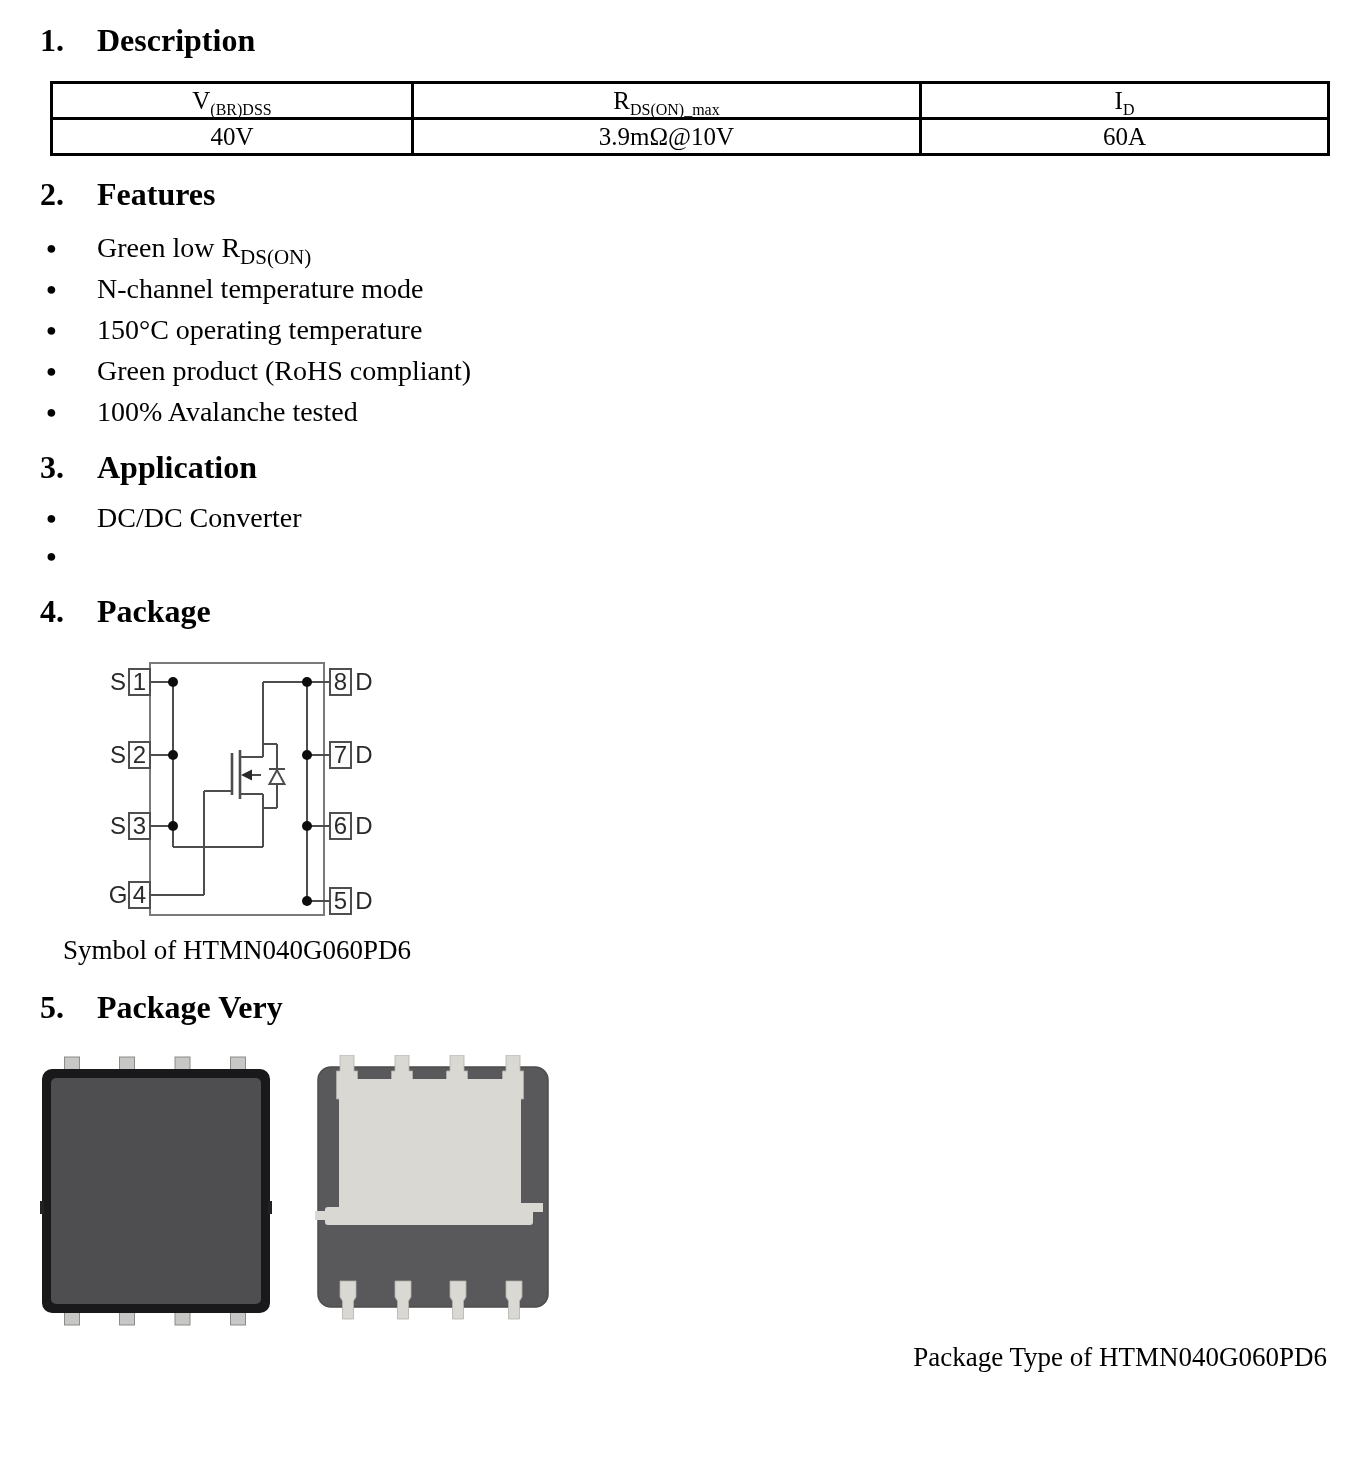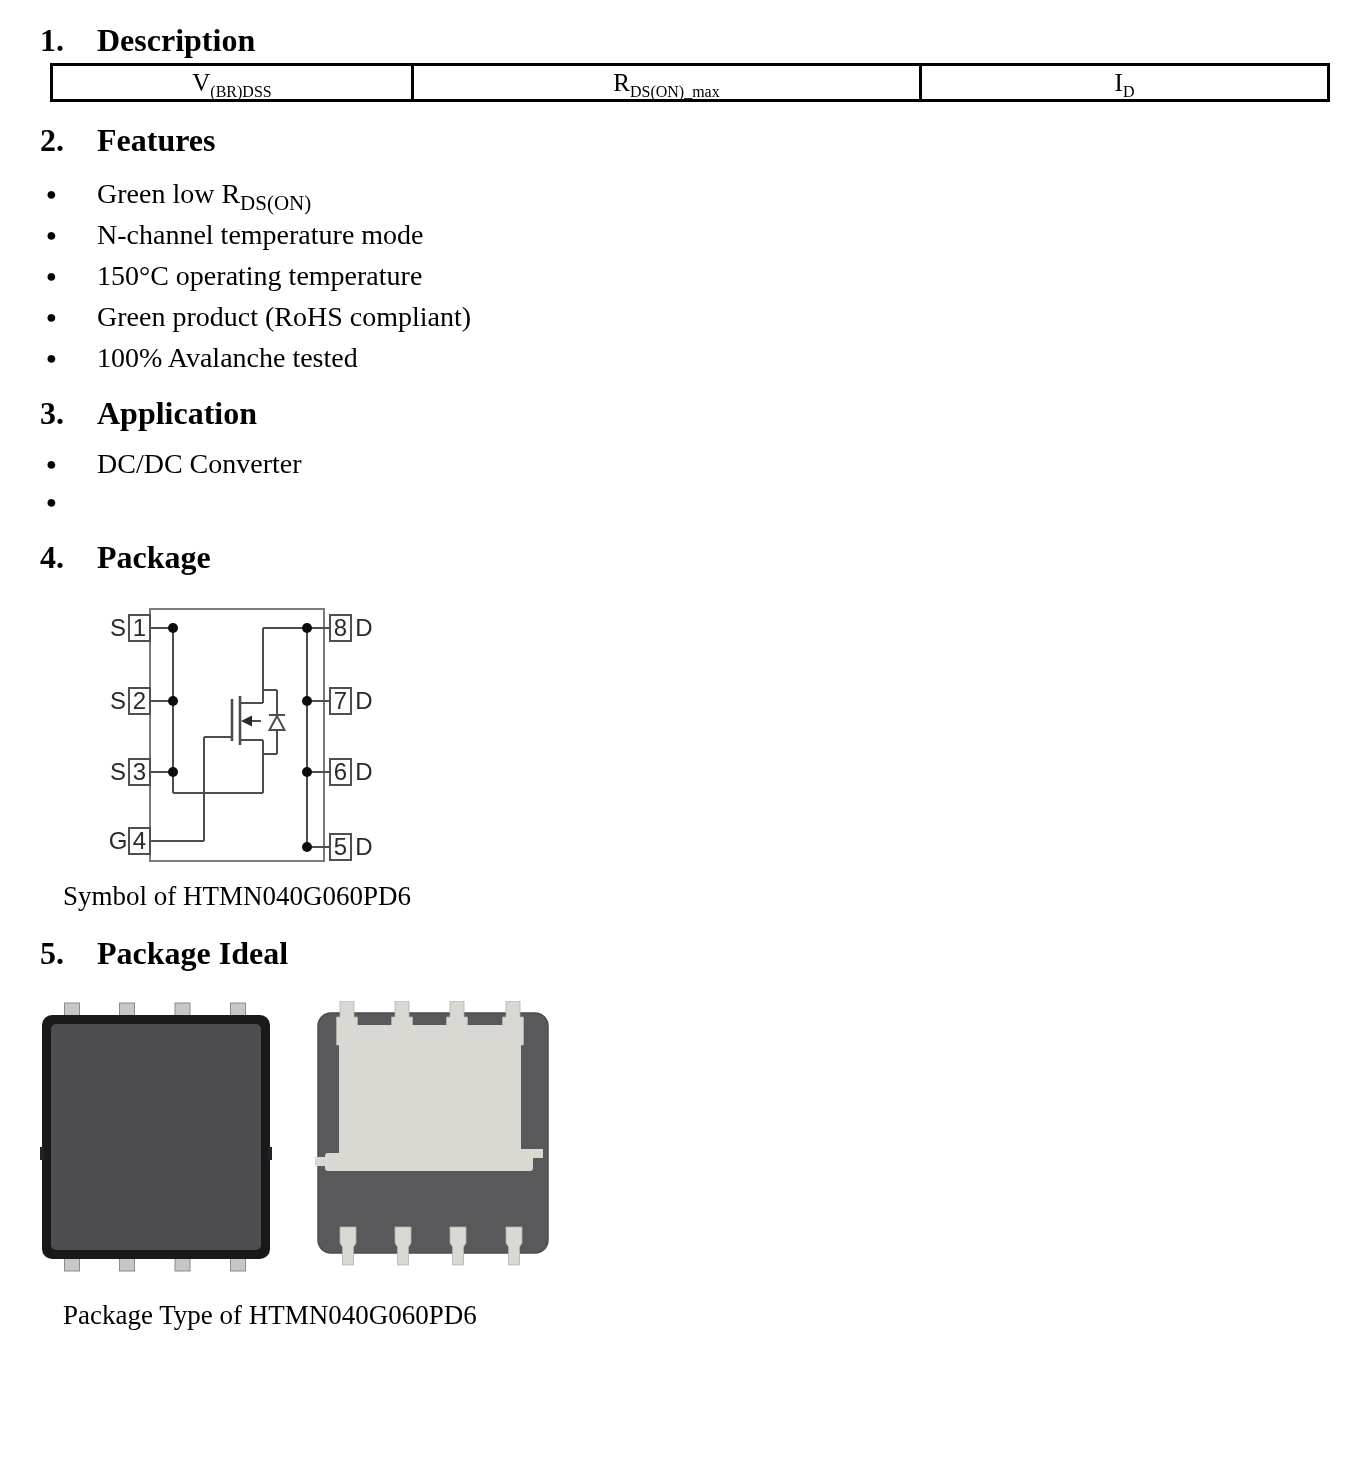--- a/index.html
+++ b/index.html
@@ -25,21 +25,21 @@
   #sec-features    { margin-top: 18px; }
   #sec-application { margin-top: 15px; }
   #sec-symbol      { margin-top: 16px; }
   #sec-package     { margin-top: 20px; }
 
   
   .desc-table {
     border-collapse: collapse;
     table-layout: fixed;
     width: 1277px;
-    margin: 3px 0 0 10px;
+    margin: 21px 0 0 10px;
   }
   .desc-table td {
     border: 3px solid #000;
     text-align: center;
     vertical-align: middle;
     font-size: 25px;
     height: 36px;
     padding: 0;
   }
   .desc-table col.c1 { width: 361px; }
@@ -71,21 +71,21 @@
   .pintext {
     font-family: "Liberation Sans", sans-serif;
     font-size: 24px; fill: #2a2a2a;
     text-anchor: middle;
   }
   .dot { fill: #0d0d0d; }
 
   
   .caption { font-size: 27px; line-height: 34px; margin: 0 0 0 23px; }
   #symbol-caption { }
-  #package-caption { margin-top: 25px; }
+  #package-caption { margin-top: 13px; text-align: right; }
 
   
   .pkg-row { display: flex; gap: 43px; margin-top: 28px; }
   .pkg-svg { display: block; }
 </style>
 </head>
 <body>
 
 <div class="content">
 
@@ -105,20 +105,25 @@
         <td>
           <span>V</span><sub class="tsub">(BR)DSS</sub>
         </td>
         <td>
           <span>R</span><sub class="tsub">DS(ON)_max</sub>
         </td>
         <td>
           <span>I</span><sub class="tsub">D</sub>
         </td>
       </tr>
+      <tr>
+        <td>40V</td>
+        <td>3.9mΩ@10V</td>
+        <td>60A</td>
+      </tr>
     </tbody>
   </table>
 
   <div class="sec-heading" id="sec-features">
     <span class="sec-num">2.</span>
     <span class="sec-title">Features</span>
   </div>
 
   <ul class="blist feat-list">
     <li>
@@ -241,21 +246,21 @@
       <rect class="pinbox" x="225" y="235" width="21" height="26"></rect>
       <text class="pintext" x="235.5" y="256">5</text>
       <text class="pintext" x="259" y="256">D</text>
     </g>
   </svg>
 
   <div class="caption" id="symbol-caption">Symbol of HTMN040G060PD6</div>
 
   <div class="sec-heading" id="sec-package">
     <span class="sec-num">5.</span>
-    <span class="sec-title">Package Ideal</span>
+    <span class="sec-title">Package Very</span>
   </div>
 
   <div class="pkg-row">
 
     <svg class="pkg-svg" width="232" height="272" viewBox="0 0 232 272">
       <g>
         <rect x="24.5" y="2" width="15" height="18" fill="#c7c7c5" stroke="#8b8b89" stroke-width="1"></rect>
         <rect x="79.5" y="2" width="15" height="18" fill="#c7c7c5" stroke="#8b8b89" stroke-width="1"></rect>
         <rect x="135" y="2" width="15" height="18" fill="#c7c7c5" stroke="#8b8b89" stroke-width="1"></rect>
         <rect x="190.5" y="2" width="15" height="18" fill="#c7c7c5" stroke="#8b8b89" stroke-width="1"></rect>

